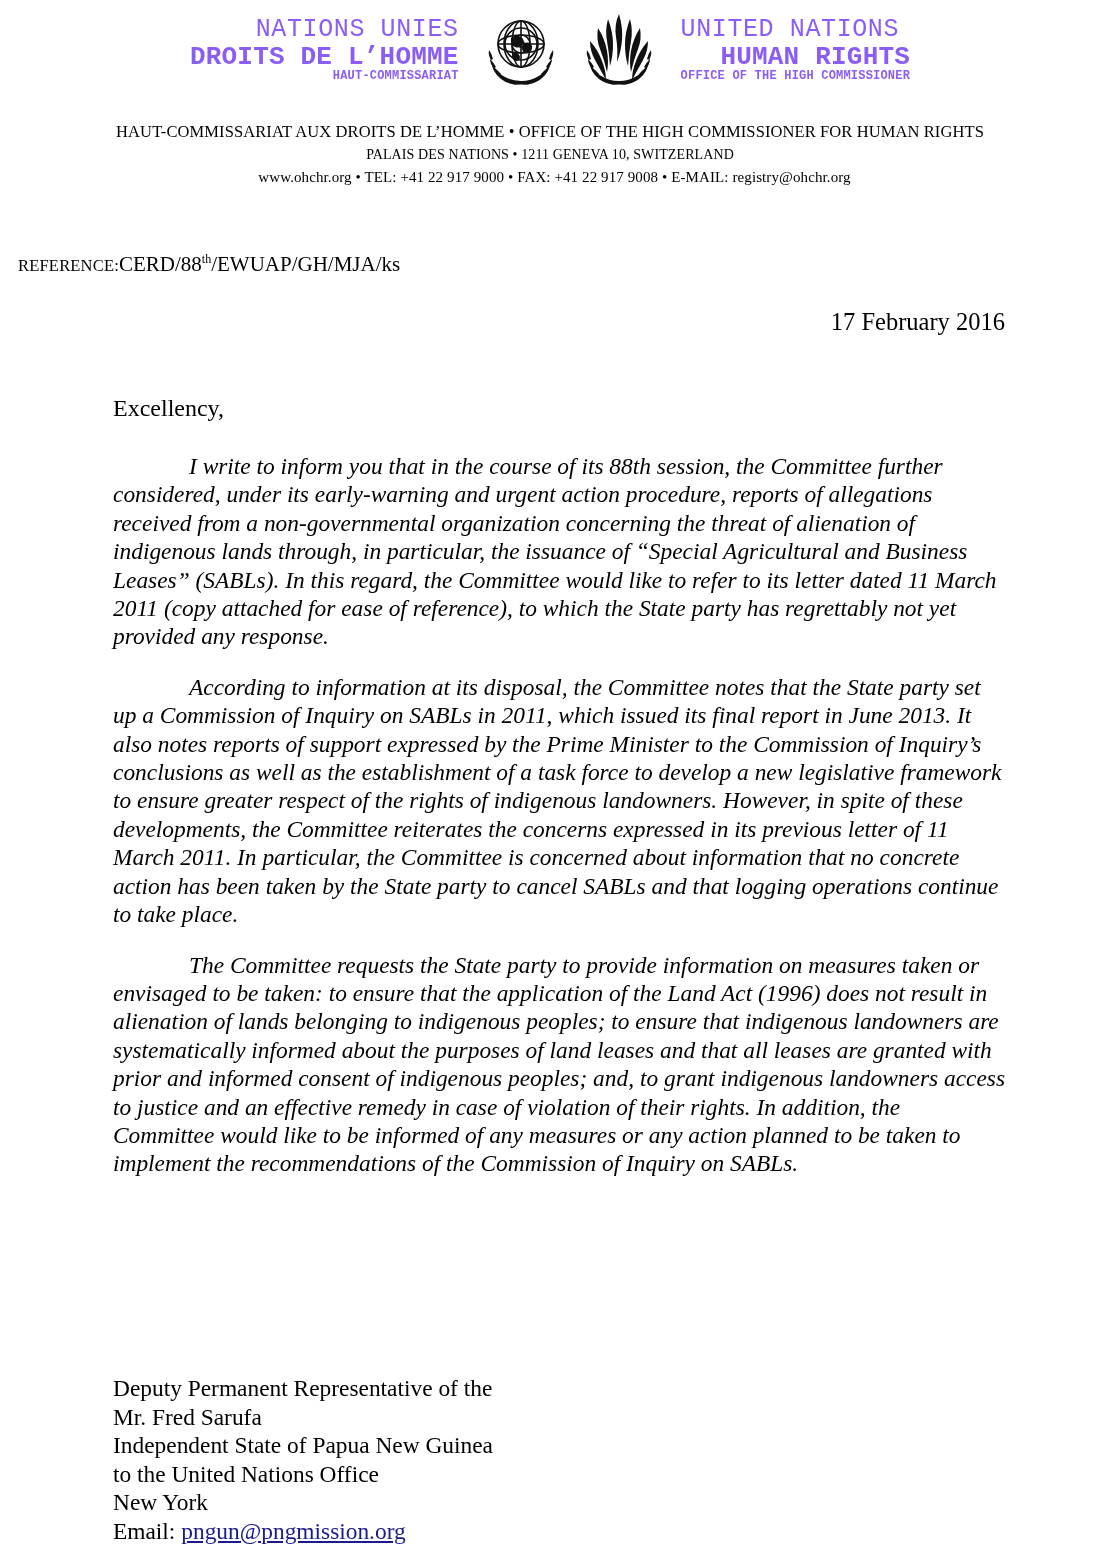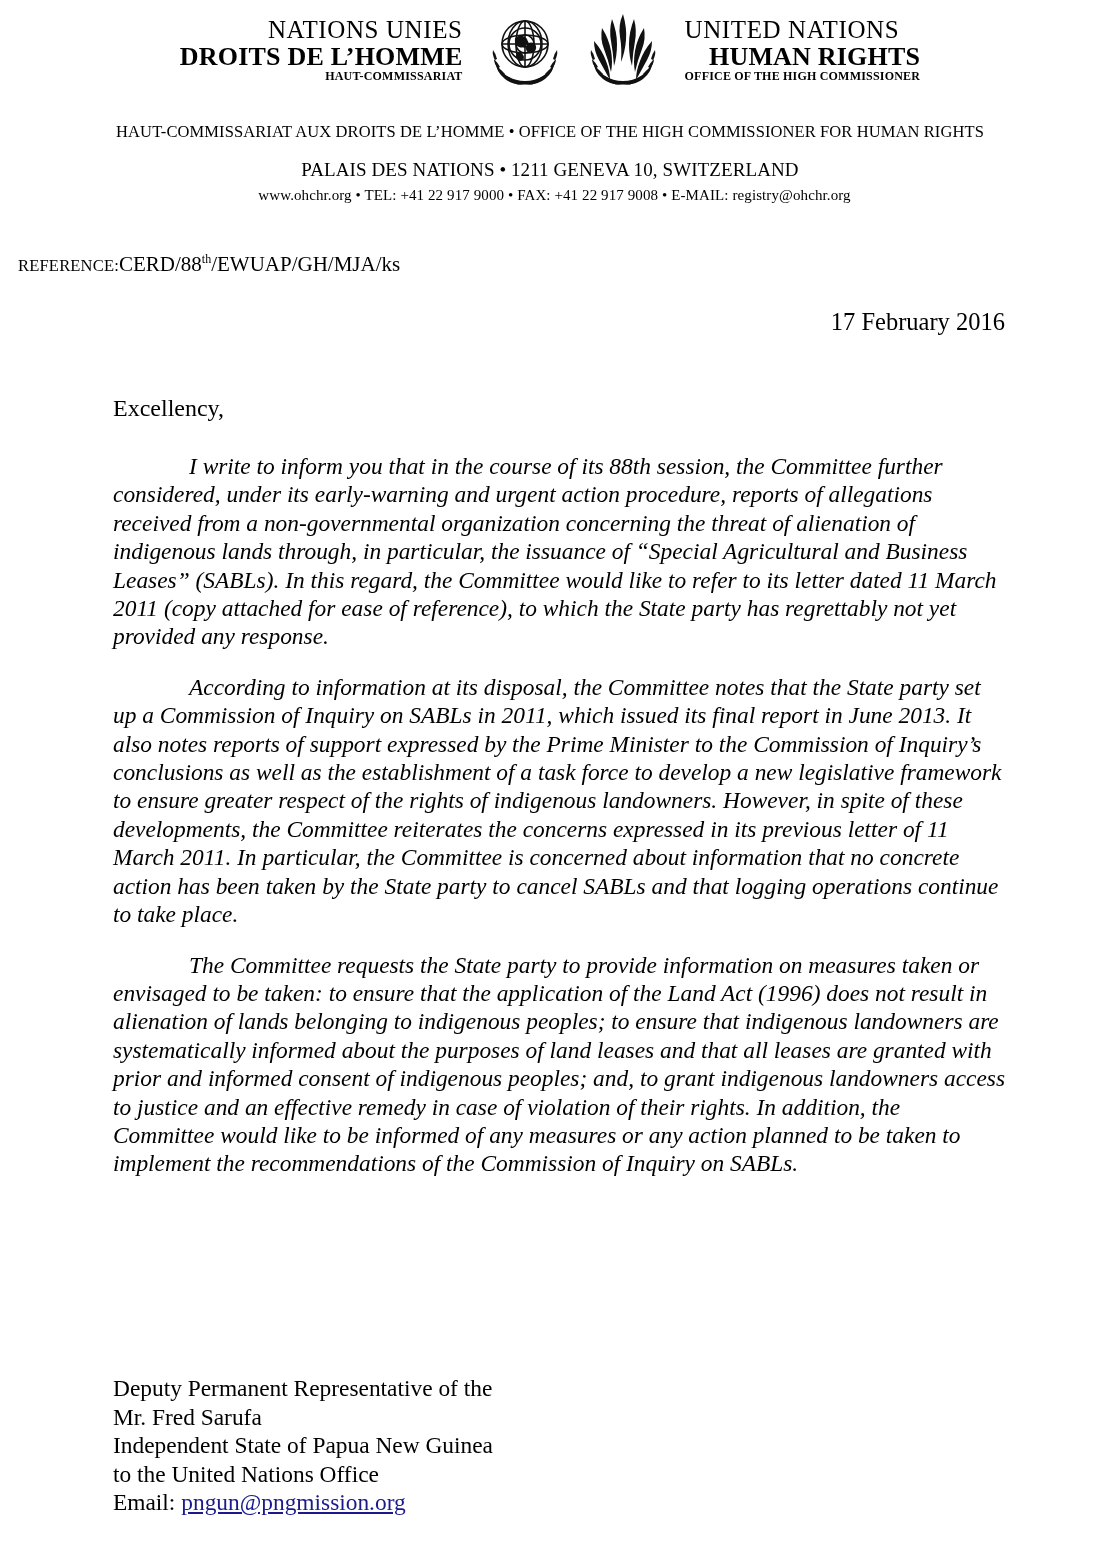--- a/index.html
+++ b/index.html
@@ -23,23 +23,23 @@
     position: absolute;
     left: 0;
     top: 10px;
     width: 1100px;
     display: flex;
     justify-content: center;
     align-items: center;
     gap: 0px;
   }
   .lh-block {
-    font-family: Liberation Serif, serif;
+    font-family: Liberation Mono, monospace;
     line-height: 1.02;
-    color: #000000;
+    color: #8b5cf6;
   }
   .lh-fr { text-align: right; padding-right: 18px; }
   .lh-en { text-align: left;  padding-left: 18px; }
 
   .lh-l1 {
     font-size: 25px;
     letter-spacing: 0.6px;
     font-weight: 400;
     white-space: nowrap;
   }
@@ -73,23 +73,23 @@
     width: 1100px;
     text-align: center;
     font-family: "Liberation Serif", "DejaVu Serif", serif;
   }
   .addr-line1 {
     font-size: 16.5px;
     letter-spacing: 0.1px;
     white-space: nowrap;
   }
   .addr-line2 {
-    font-size: 19px;
+    font-size: 14px;
     letter-spacing: 0.1px;
-    margin-top: 17px;
+    margin-top: 5px;
     white-space: nowrap;
   }
   .addr-line3 {
     font-size: 15px;
     letter-spacing: 0.1px;
     margin-top: 6px;
     white-space: nowrap;
     padding-left: 9px;
   }
 
@@ -257,17 +257,18 @@
     <p>I write to inform you that in the course of its 88th session, the Committee further considered, under its early-warning and urgent action procedure, reports of allegations received from a non-governmental organization concerning the threat of alienation of indigenous lands through, in particular, the issuance of “Special Agricultural and Business Leases” (SABLs). In this regard, the Committee would like to refer to its letter dated 11 March 2011 (copy attached for ease of reference), to which the State party has regrettably not yet provided any response.</p>
     <p>According to information at its disposal, the Committee notes that the State party set up a Commission of Inquiry on SABLs in 2011, which issued its final report in June 2013. It also notes reports of support expressed by the Prime Minister to the Commission of Inquiry’s conclusions as well as the establishment of a task force to develop a new legislative framework to ensure greater respect of the rights of indigenous landowners. However, in spite of these developments, the Committee reiterates the concerns expressed in its previous letter of 11 March 2011. In particular, the Committee is concerned about information that no concrete action has been taken by the State party to cancel SABLs and that logging operations continue to take place.</p>
     <p>The Committee requests the State party to provide information on measures taken or envisaged to be taken: to ensure that the application of the Land Act (1996) does not result in alienation of lands belonging to indigenous peoples; to ensure that indigenous landowners are systematically informed about the purposes of land leases and that all leases are granted with prior and informed consent of indigenous peoples; and, to grant indigenous landowners access to justice and an effective remedy in case of violation of their rights. In addition, the Committee would like to be informed of any measures or any action planned to be taken to implement the recommendations of the Commission of Inquiry on SABLs.</p>
   </div>
 
   <div class="recipient">
     <div>Deputy Permanent Representative of the</div>
     <div>Mr. Fred Sarufa</div>
     <div>Independent State of Papua New Guinea</div>
     <div>to the United Nations Office</div>
+    <div>New York</div>
     <div><span>Email:</span>
       <a class="email-link" href="#">pngun@pngmission.org</a></div>
   </div>
 
 </div>
 
 </body></html>

